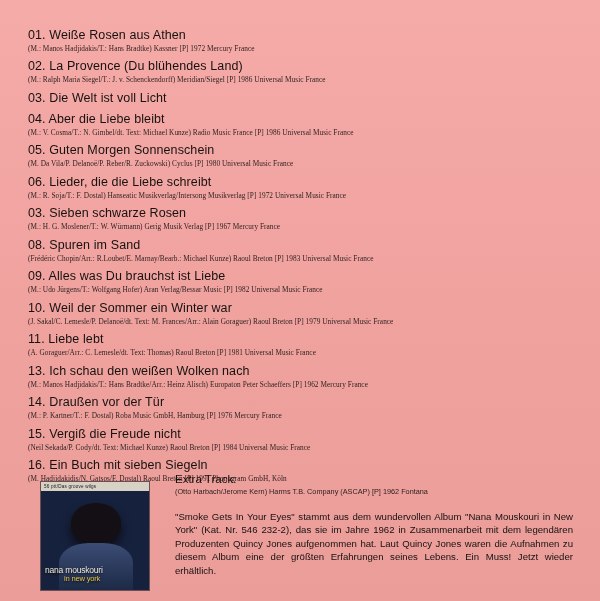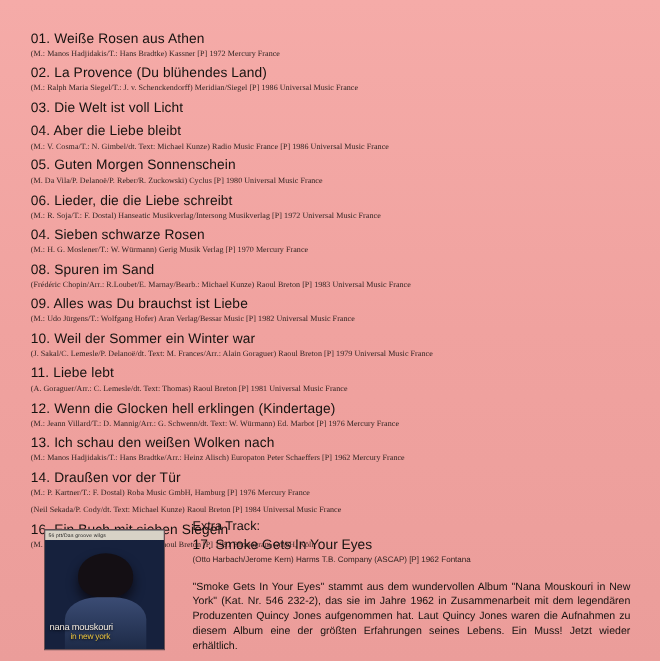--- a/index.html
+++ b/index.html
@@ -164,52 +164,49 @@
     </div>
     <div class="track">
       <div class="track-title">05. Guten Morgen Sonnenschein</div>
       <div class="track-credits">(M. Da Vila/P. Delanoë/P. Reber/R. Zuckowski) Cyclus  [P] 1980 Universal Music France</div>
     </div>
     <div class="track">
       <div class="track-title">06. Lieder, die die Liebe schreibt</div>
       <div class="track-credits">(M.: R. Soja/T.: F. Dostal) Hanseatic Musikverlag/Intersong Musikverlag  [P] 1972 Universal Music France</div>
     </div>
     <div class="track">
-      <div class="track-title">04. Sieben schwarze Rosen</div>
-      <div class="track-credits">(M.: H. G. Moslener/T.: W. Würmann) Gerig Musik Verlag  [P] 1970 Mercury France</div>
+      <div class="track-title">03. Sieben schwarze Rosen</div>
+      <div class="track-credits">(M.: H. G. Moslener/T.: W. Würmann) Gerig Musik Verlag  [P] 1967 Mercury France</div>
     </div>
     <div class="track">
       <div class="track-title">08. Spuren im Sand</div>
       <div class="track-credits">(Frédéric Chopin/Arr.: R.Loubet/E. Marnay/Bearb.: Michael Kunze) Raoul Breton  [P] 1983 Universal Music France</div>
     </div>
     <div class="track">
       <div class="track-title">09. Alles was Du brauchst ist Liebe</div>
       <div class="track-credits">(M.: Udo Jürgens/T.: Wolfgang Hofer) Aran Verlag/Bessar Music  [P] 1982 Universal Music France</div>
     </div>
     <div class="track">
       <div class="track-title">10. Weil der Sommer ein Winter war</div>
       <div class="track-credits">(J. Sakal/C. Lemesle/P. Delanoë/dt. Text: M. Frances/Arr.: Alain Goraguer) Raoul Breton  [P] 1979 Universal Music France</div>
     </div>
     <div class="track">
       <div class="track-title">11. Liebe lebt</div>
       <div class="track-credits">(A. Goraguer/Arr.: C. Lemesle/dt. Text: Thomas) Raoul Breton  [P] 1981 Universal Music France</div>
     </div>
     <div class="track">
-      <div class="track-title">12. Wenn die Glocken hell erklingen (Kindertage)</div>
-      <div class="track-credits">(M.: Jeann Villard/T.: D. Mannig/Arr.: G. Schwenn/dt. Text: W. Würmann) Ed. Marbot  [P] 1976 Mercury France</div>
-    </div>
-    <div class="track">
       <div class="track-title">13. Ich schau den weißen Wolken nach</div>
       <div class="track-credits">(M.: Manos Hadjidakis/T.: Hans Bradtke/Arr.: Heinz Alisch) Europaton Peter Schaeffers  [P] 1962 Mercury France</div>
     </div>
     <div class="track">
       <div class="track-title">14. Draußen vor der Tür</div>
       <div class="track-credits">(M.: P. Kartner/T.: F. Dostal) Roba Music GmbH, Hamburg  [P] 1976 Mercury France</div>
     </div>
     <div class="track">
+      <div class="track-title">15. Vergiß die Freude nicht</div>
       <div class="track-credits">(Neil Sekada/P. Cody/dt. Text: Michael Kunze) Raoul Breton  [P] 1984 Universal Music France</div>
     </div>
     <div class="track">
       <div class="track-title">16. Ein Buch mit sieben Siegeln</div>
       <div class="track-credits">(M. Hadjidakidis/N. Gatsos/F. Dostal) Raoul Breton  [P] 1991 Phonogram GmbH, Köln</div>
     </div>
 
   </div>
 
   <div class="cover">
@@ -219,18 +216,17 @@
       <div class="cover-body"></div>
     </div>
     <div class="cover-text">
       <div class="l1">nana mouskouri</div>
       <div class="l2">in new york</div>
     </div>
   </div>
 
   <div class="extra">
     <div class="extra-head">Extra Track:</div>
-    <div class="extra-title">17. Smoke Gets In Your Eyes</div>
     <div class="extra-credits">(Otto Harbach/Jerome Kern) Harms T.B. Company (ASCAP)  [P] 1962 Fontana</div>
     <div class="blurb">"Smoke Gets In Your Eyes" stammt aus dem wundervollen Album "Nana Mouskouri in New York" (Kat. Nr. 546 232-2), das sie im Jahre 1962 in Zusammenarbeit mit dem legendären Produzenten Quincy Jones aufgenommen hat. Laut Quincy Jones waren die Aufnahmen zu diesem Album eine der größten Erfahrungen seines Lebens. Ein Muss! Jetzt wieder erhältlich.</div>
   </div>
 
 </div>
 
 </body></html>

